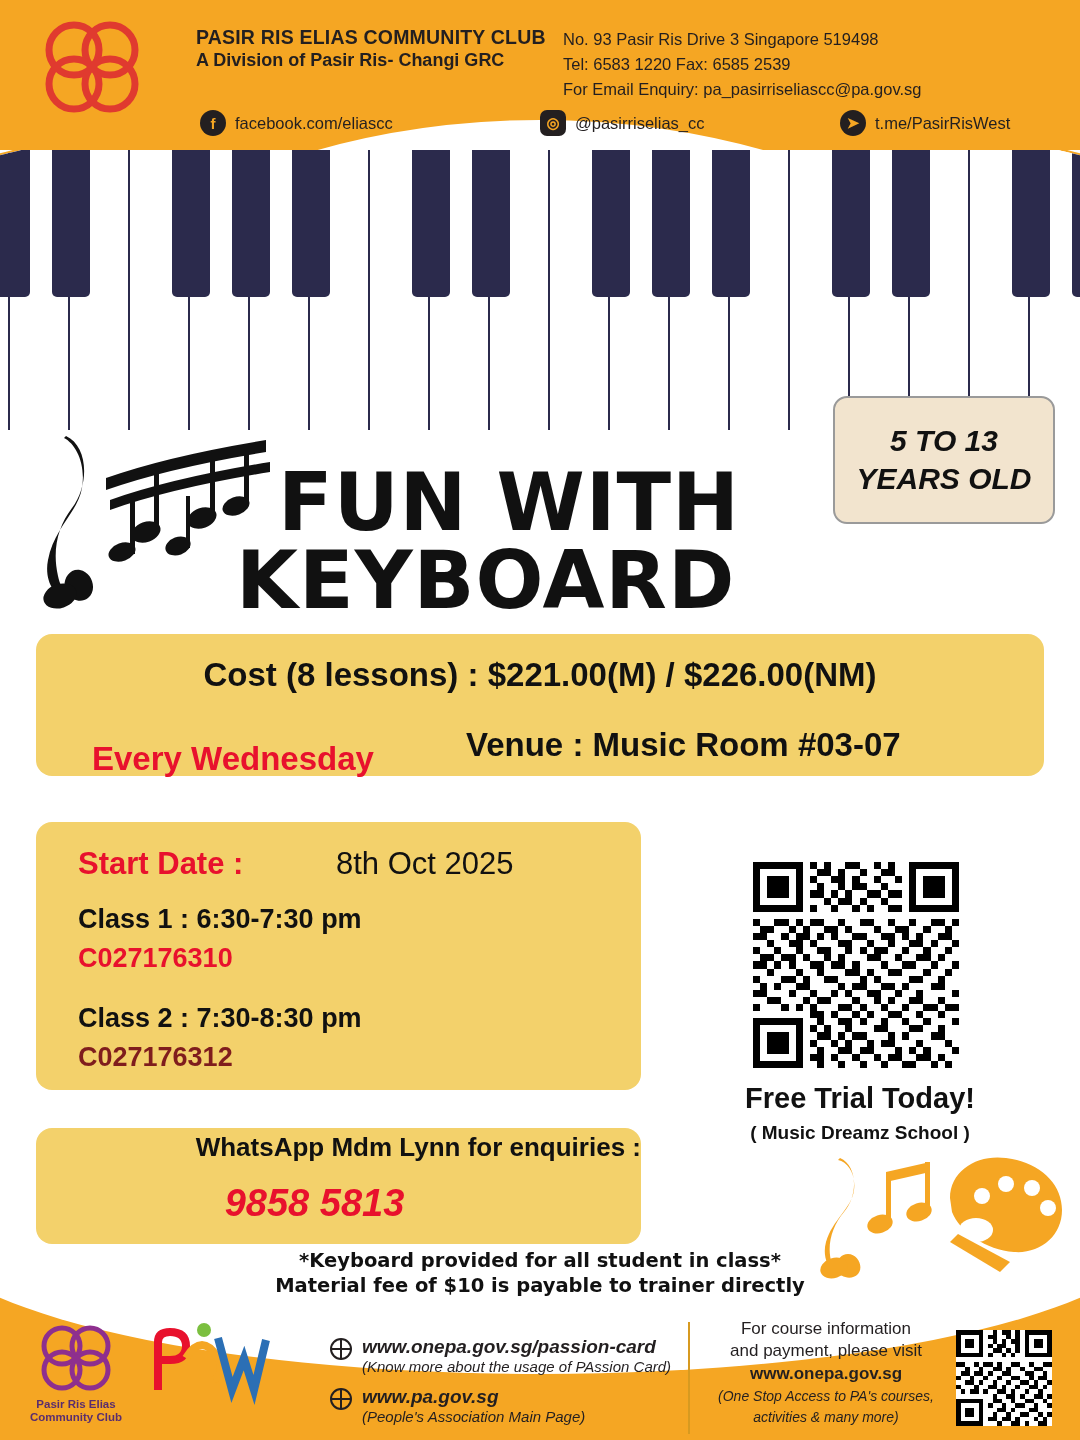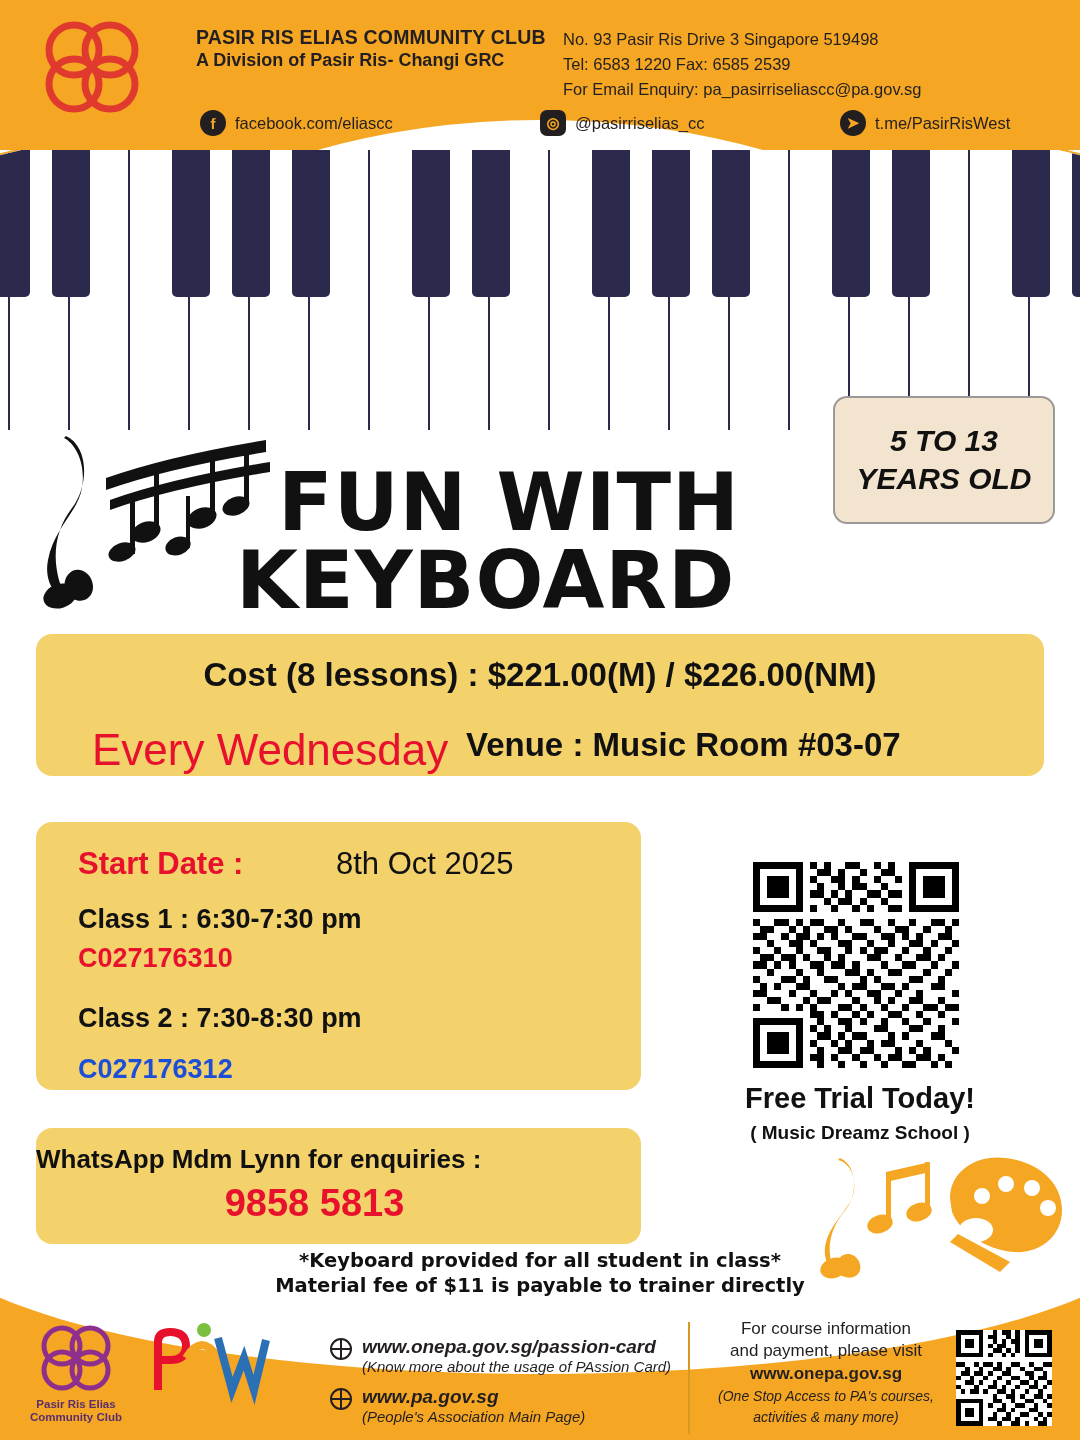--- a/index.html
+++ b/index.html
@@ -202,23 +202,23 @@
     position: absolute;
     left: 0; top: 22px;
     width: 1008px;
     text-align: center;
     font-size: 33px;
     font-weight: bold;
     color: #111;
   }
   .day-line {
     position: absolute;
-    left: 56px; top: 91px;
-    font-size: 44px;
-    font-weight: normal;
+    left: 56px; top: 106px;
+    font-size: 33px;
+    font-weight: bold;
     color: #E8112D;
   }
   .venue-line {
     position: absolute;
     left: 430px; top: 92px;
     font-size: 33px;
     font-weight: bold;
     color: #111;
   }
 
@@ -235,37 +235,37 @@
     position: absolute; left: 42px; top: 24px;
     font-size: 31px; font-weight: bold; color: #E8112D;
   }
   .start-date {
     position: absolute; left: 300px; top: 24px;
     font-size: 31px; font-weight: normal; color: #111;
   }
   .c1-time { position: absolute; left: 42px; top: 82px; font-size: 27px; font-weight: bold; color: #111; }
   .c1-code { position: absolute; left: 42px; top: 121px; font-size: 27px; font-weight: bold; color: #E8112D; }
   .c2-time { position: absolute; left: 42px; top: 181px; font-size: 27px; font-weight: bold; color: #111; }
-  .c2-code { position: absolute; left: 42px; top: 232px; font-size: 27px; font-weight: bold; color: #1d4ed8; }
+  .c2-code { position: absolute; left: 42px; top: 220px; font-size: 27px; font-weight: bold; color: #7f1d1d; }
 
   .wa-block {
     position: absolute;
     left: 36px; top: 1128px;
     width: 605px; height: 116px;
     background: #F3D16B;
     border-radius: 16px;
     z-index: 4;
   }
   .wa-label {
-    position: absolute; left: 0; top: 16px; width: 605px;
-    text-align: left; font-size: 26px; font-weight: bold; color: #111;
+    position: absolute; left: 0; top: 4px; width: 605px;
+    text-align: right; font-size: 26px; font-weight: bold; color: #111;
   }
   .wa-number {
     position: absolute; left: 0; top: 54px; width: 557px;
-    text-align: center; font-size: 38px; font-weight: bold; color: #E8112D;
+    text-align: center; font-size: 38px; font-weight: bold; color: #E8112D; font-style: italic;
   }
 
   
   .scan-title {
     position: absolute; left: 690px; top: 812px; width: 340px;
     text-align: center; font-size: 30px; font-weight: bold; color: #0f766e;
     z-index: 5;
     margin-top: 48px;
   }
   .qr-main {
@@ -727,21 +727,21 @@
     <circle cx="206" cy="34" r="8" fill="#fff"></circle>
     <circle cx="232" cy="38" r="8" fill="#fff"></circle>
     <circle cx="248" cy="58" r="8" fill="#fff"></circle>
     <ellipse cx="176" cy="80" rx="17" ry="12" fill="#fff"></ellipse>
     <path d="M150 92 L200 122 L210 112 L158 84 Z"></path>
   </g>
 </svg>
 
 <div class="notes">
   <div>*Keyboard provided for all student in class*</div>
-  <div>Material fee of $11 is payable to trainer directly</div>
+  <div>Material fee of $10 is payable to trainer directly</div>
 </div>
 
 <div class="footer">
   <div class="footer-curve"></div>
 </div>
 
 <div class="foot-logo1">
   <svg viewBox="0 0 96 72" width="96" height="72">
     <g fill="none" stroke="#8e2f8e" stroke-width="5">
       <circle cx="34" cy="24" r="18"></circle>

